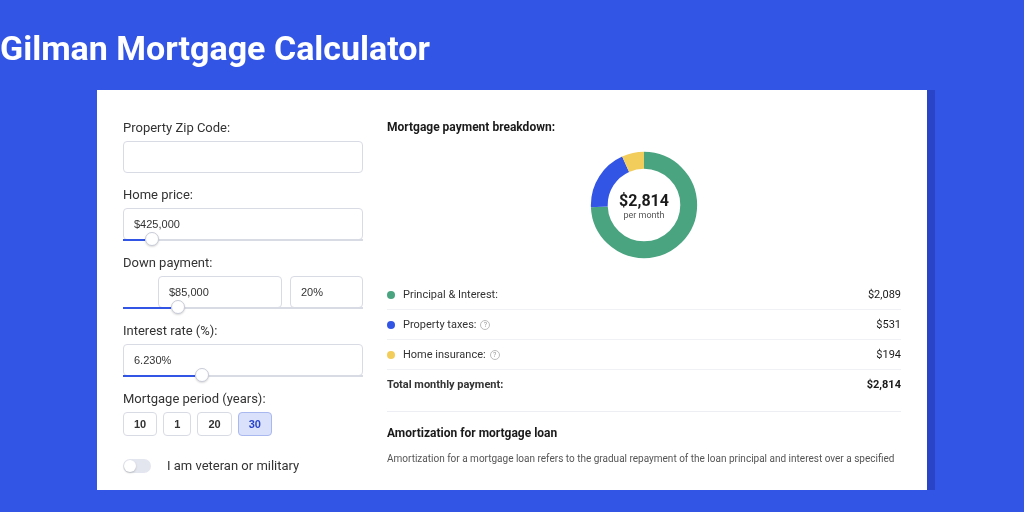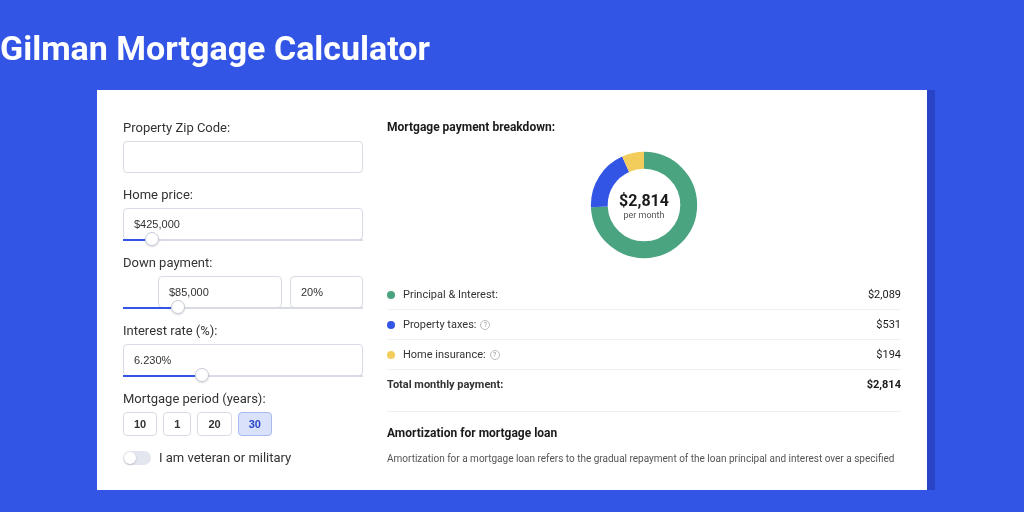--- a/index.html
+++ b/index.html
@@ -203,21 +203,21 @@
       <div class="period-btns" id="period-btns">
           <button class="period-btn">10</button>
           <button class="period-btn">1</button>
           <button class="period-btn">20</button>
           <button class="period-btn active">30</button>
         </div>
     </div>
 
     <div class="toggle-row">
       <div class="toggle"></div>
-      <span class="label" style="margin:0">I am veteran or military</span>
+      <span class="label" style="margin:8px">I am veteran or military</span>
     </div>
 
   </div>
 
   <div class="right-col">
 
     <div class="section-title">Mortgage payment breakdown:</div>
 
     <div class="donut-wrap">
       <div class="donut">

